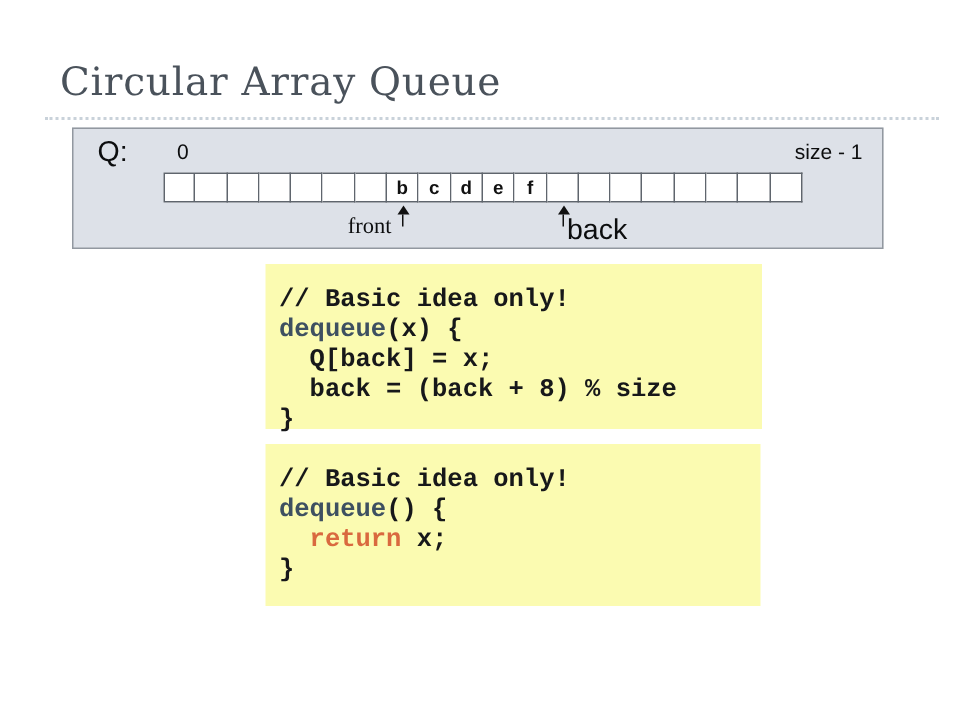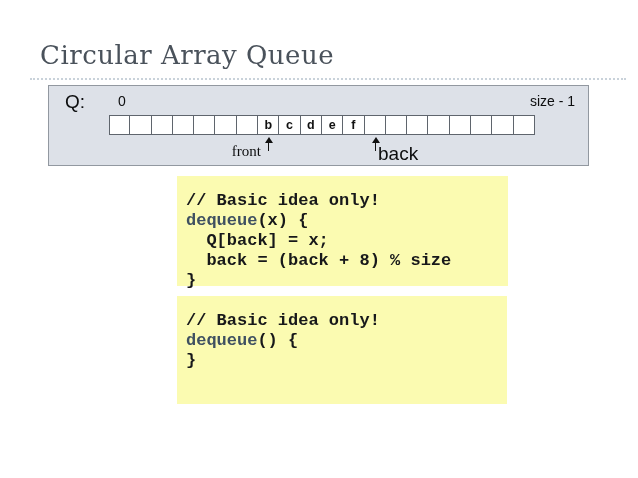--- a/index.html
+++ b/index.html
@@ -131,20 +131,21 @@
     <div class="line">// Basic idea only!</div>
     <div class="line"><span class="kw-slate">dequeue</span><span>(x) {</span></div>
     <div class="line">  Q[back] = x;</div>
     <div class="line">  back = (back + 8) % size</div>
     <div class="line">}</div>
   </div>
 
   <div class="code-box code-dequeue">
     <div class="line">// Basic idea only!</div>
     <div class="line"><span class="kw-slate">dequeue</span><span>() {</span></div>
+    <div class="line"><span>  </span><span class="kw-orange">return</span><span> x;</span></div>
     <div class="line">}</div>
   </div>
 
   <div class="rule-bottom"></div>
   <div class="page-triangle"></div>
   <div class="page-number">8</div>
 
 </div>
 
 </body></html>

